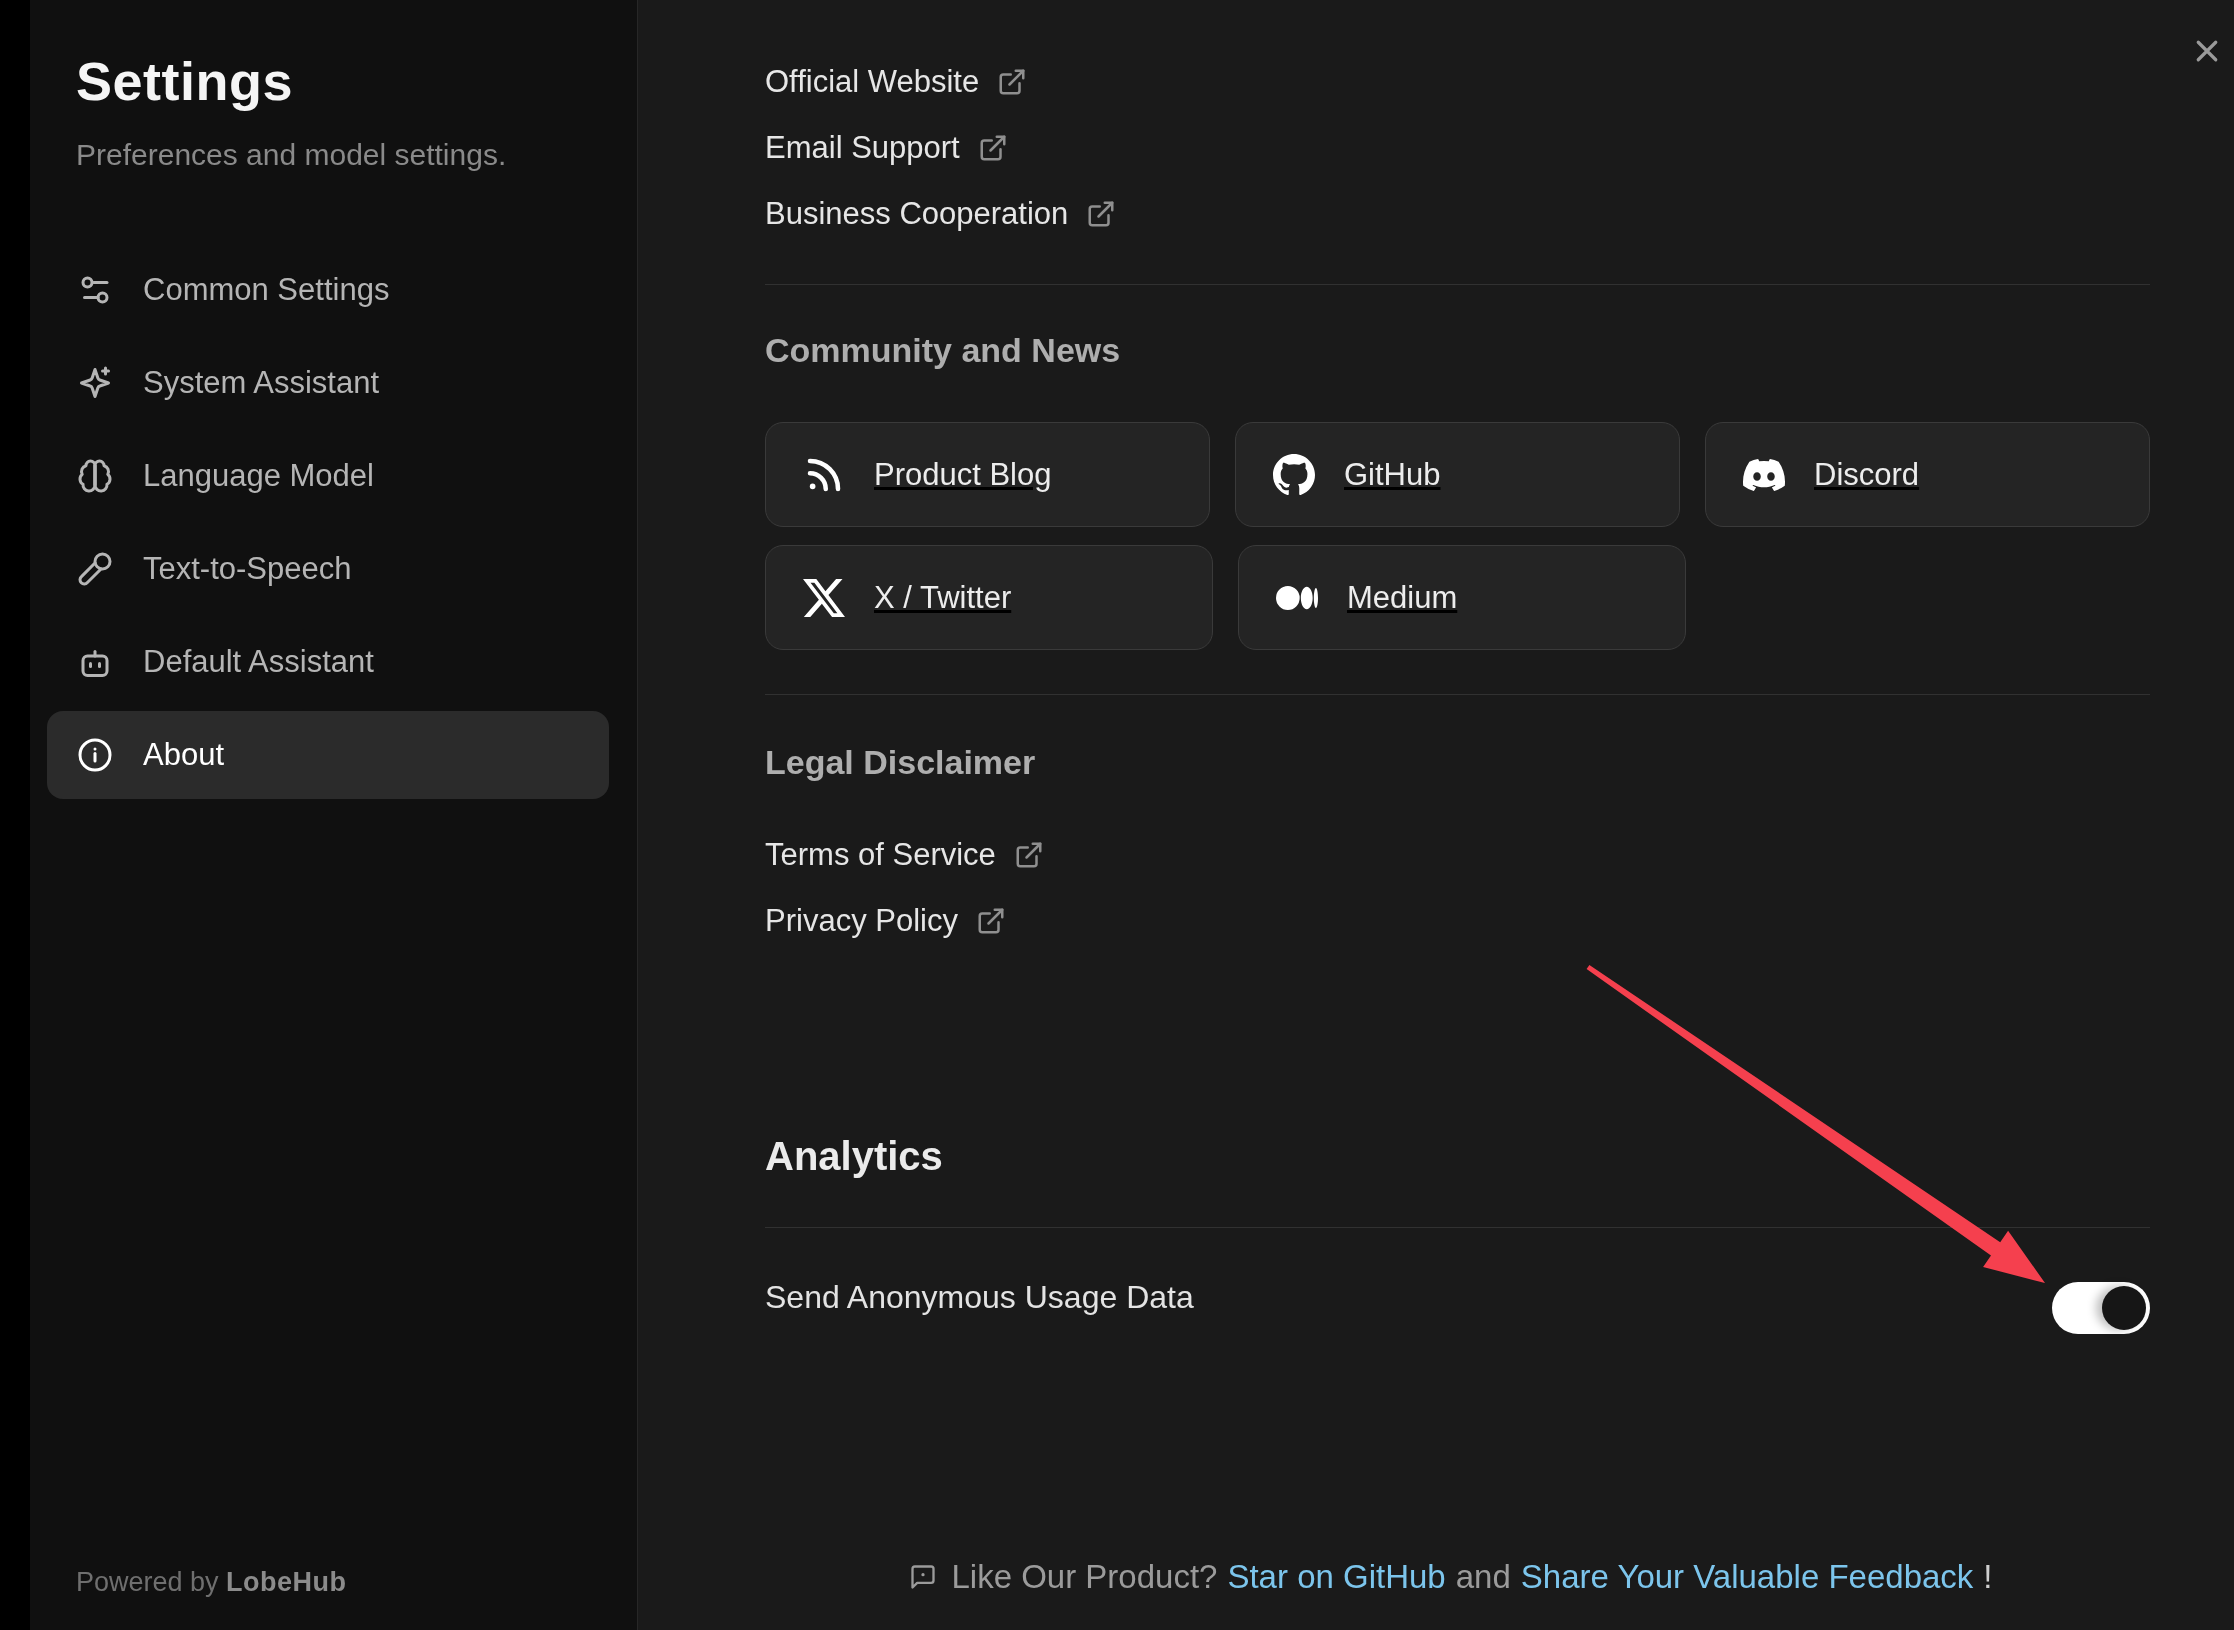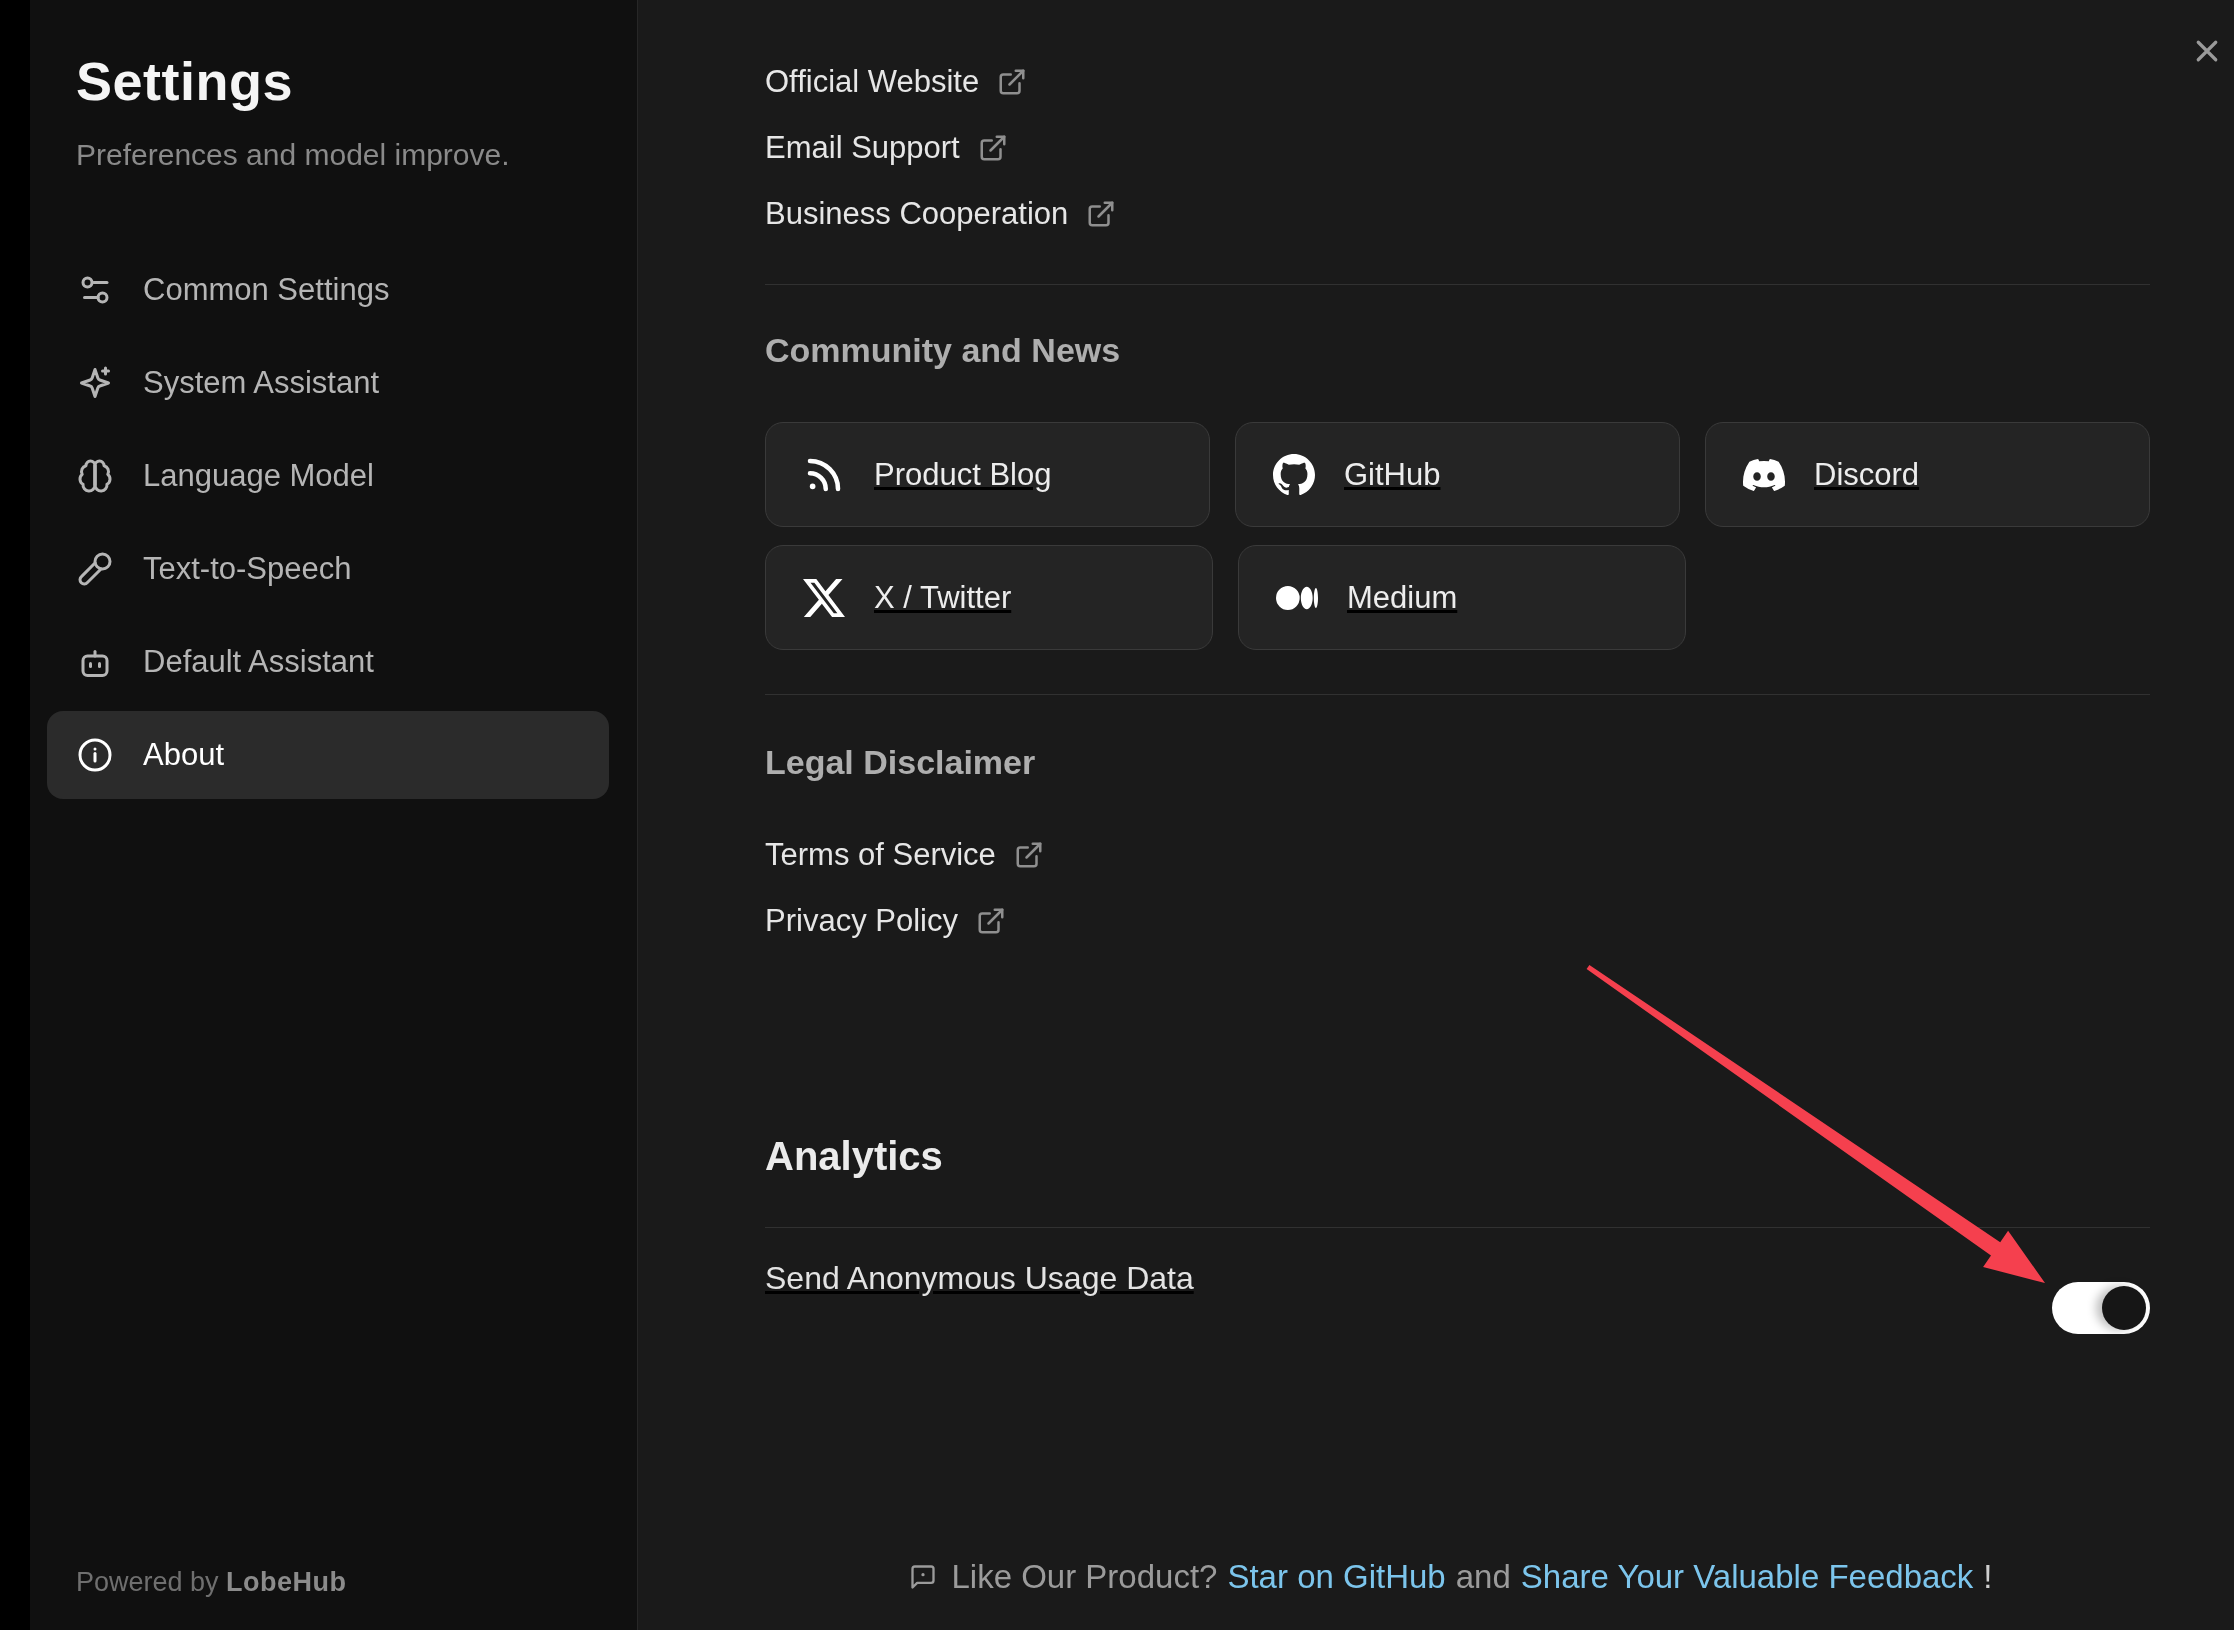--- a/index.html
+++ b/index.html
@@ -42,21 +42,21 @@
 
   .btn-row { display:flex; gap:25px;text-decoration:underline; }
   .com-btn { width:448px; height:105px; background:#242424; border:1px solid #3a3a3a; border-radius:18px;
              display:flex; align-items:center; padding-left:36px; cursor:pointer; }
   .com-btn .bic { width:44px; height:44px; margin-right:28px; display:flex; align-items:center; justify-content:center; color:#ffffff; }
   .com-btn .bic svg { width:42px; height:42px; }
   .com-btn .blbl { font-size:31px; color:#ededed; }
 
   .analytics-heading { font-size:40px; font-weight:700; color:#ebebeb; }
 
-  .analytics-row { display:flex; align-items:flex-start; justify-content:space-between;text-decoration:underline; }
+  .analytics-row { display:flex; align-items:center; justify-content:space-between; }
   .analytics-text .a-title { font-size:32px; color:#e3e3e3; }
   .analytics-text .a-desc { margin-top:22px; font-size:29px; color:#7d7d7d; }
 
   .switch { position:relative; width:98px; height:52px; border-radius:26px; background:#ffffff; cursor:pointer; flex:0 0 auto; margin-top:22px; }
   .switch .knob { position:absolute; top:4px; right:4px; width:44px; height:44px; border-radius:50%; background:#161616;
                   box-shadow:-6px 0 10px rgba(0,0,0,.25); }
 
   .main-footer { position:absolute; left:0; right:0; top:1558px; display:flex; align-items:center; justify-content:center;
                  font-size:33px; color:#9b9b9b; gap:10px; }
   .main-footer .f-ic { width:30px; height:30px; color:#9b9b9b; margin-right:2px; display:flex; align-items:center; }
@@ -66,21 +66,21 @@
 
   .annotation { position:absolute; inset:0; z-index:20; pointer-events:none; }
 </style>
 </head>
 <body>
 
 <div class="app">
 
   <aside class="sidebar">
     <div class="sb-title">Settings</div>
-    <div class="sb-subtitle">Preferences and model improve.</div>
+    <div class="sb-subtitle">Preferences and model settings.</div>
 
     <nav class="sb-nav">
       <div class="sb-item">
         <span class="sb-ic">
           <svg viewBox="0 0 24 24">
               <path d="M20 7h-9"></path>
               <path d="M14 17H5"></path>
               <circle cx="17" cy="17" r="3"></circle>
               <circle cx="7" cy="7" r="3"></circle>
             </svg>

